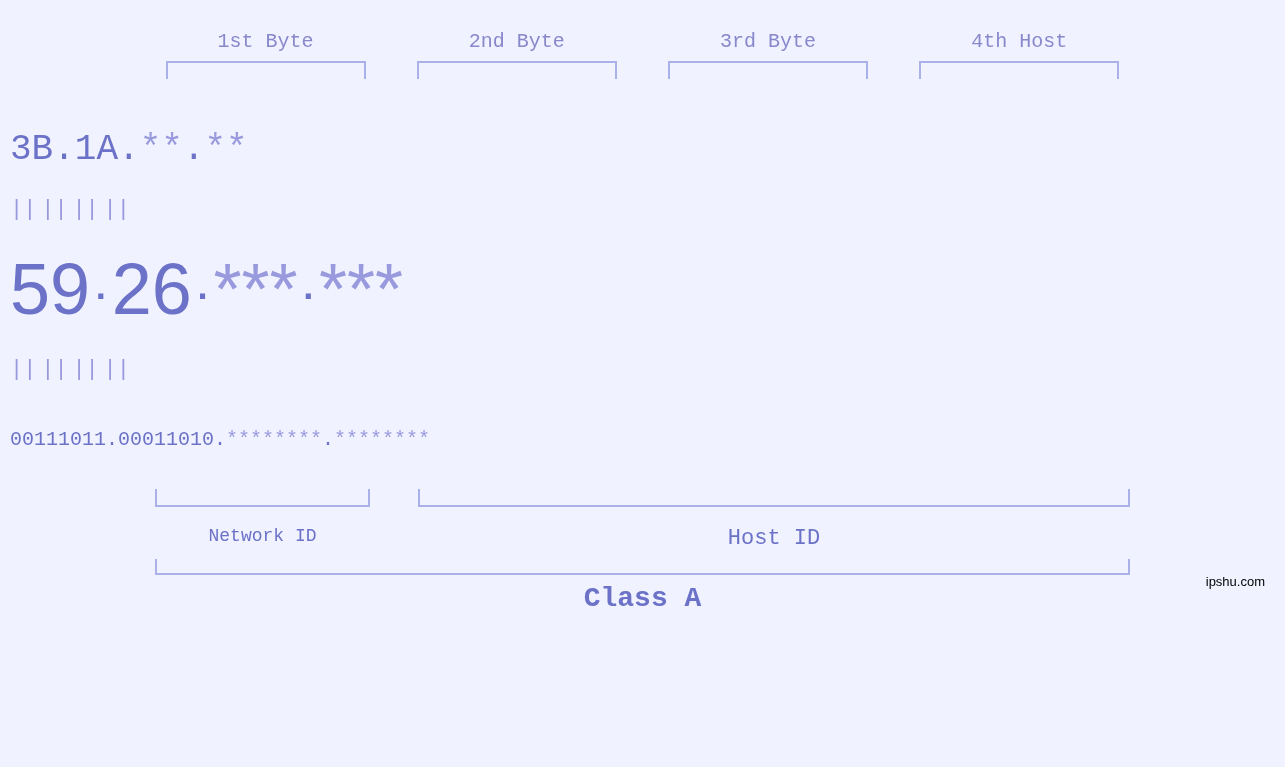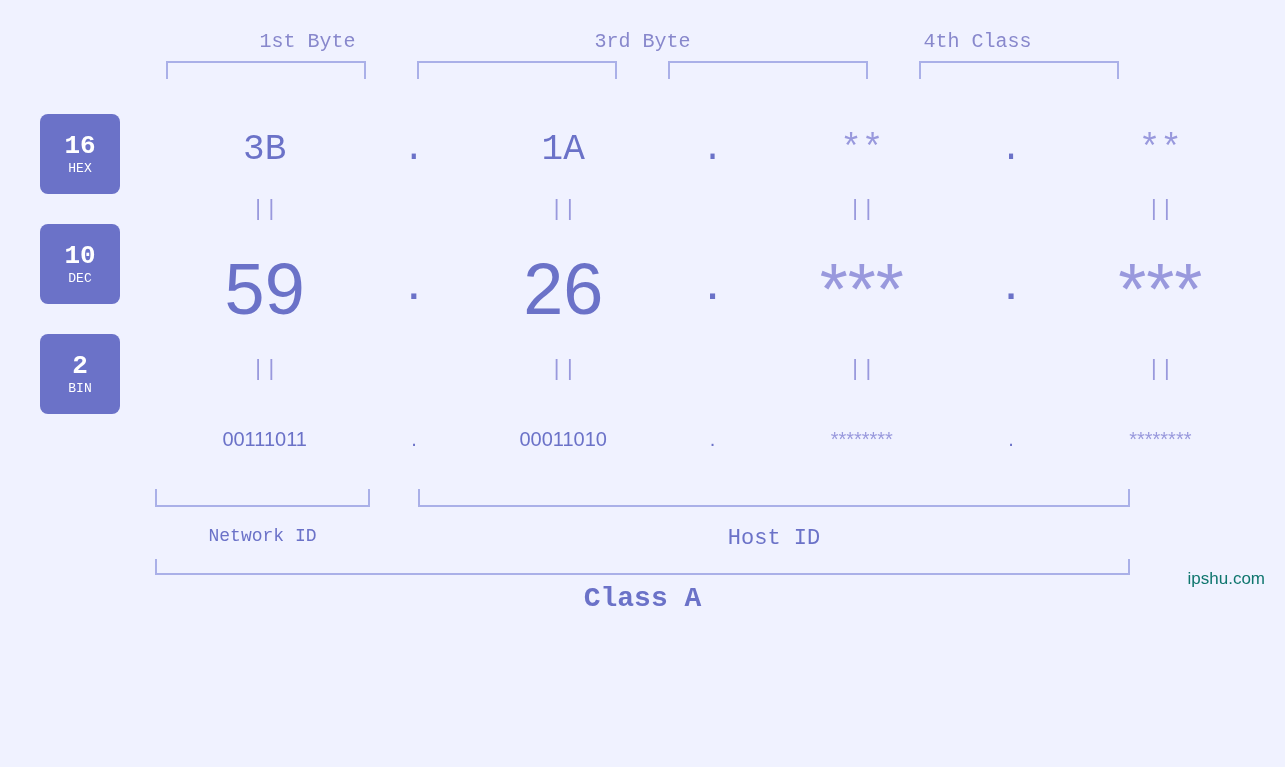--- a/index.html
+++ b/index.html
@@ -166,21 +166,21 @@
     }
 
     .dec-dot {
       font-size: 36px;
       font-weight: bold;
       color: #6b72c8;
     }
 
     .bin-val {
       font-size: 20px;
-      font-family: Liberation Sans, sans-serif;
+      font-family: Liberation Mono, monospace;
     }
 
     .hidden-val {
       color: #9999dd;
     }
 
     .class-row {
       display: flex;
       justify-content: center;
       margin-top: 8px;
@@ -192,22 +192,22 @@
       font-size: 28px;
       font-family: 'Courier New', Courier, monospace;
       text-align: center;
       font-weight: bold;
     }
 
     .watermark {
       position: absolute;
       bottom: 10px;
       right: 20px;
-      color: #0f766e;
-      font-size: 17px;
+      color: #000000;
+      font-size: 13px;
       font-family: Arial, sans-serif;
     }
 
     
     .bottom-area {
       width: 100%;
       padding: 0 155px;
       position: relative;
     }
 
@@ -278,47 +278,34 @@
     }
 
   </style>
 </head>
 <body>
 
 <div class="container">
 
   <div class="byte-headers">
     <div class="byte-header">1st Byte</div>
+    <div class="byte-header">2nd Byte</div>
     <div class="byte-header">3rd Byte</div>
-    <div class="byte-header">4th Class</div>
+    <div class="byte-header">4th Host</div>
   </div>
 
   <div class="brackets-row">
     <div class="bracket"></div>
     <div class="bracket"></div>
     <div class="bracket"></div>
     <div class="bracket"></div>
   </div>
 
   <div class="main-grid">
 
-    <div class="labels-col">
-      <div class="base-badge">
-        <span class="base-num">16</span>
-        <span class="base-label">HEX</span>
-      </div>
-      <div class="base-badge">
-        <span class="base-num">10</span>
-        <span class="base-label">DEC</span>
-      </div>
-      <div class="base-badge">
-        <span class="base-num">2</span>
-        <span class="base-label">BIN</span>
-      </div>
-    </div>
 
     <div class="data-col">
 
       <div class="base-row hex-row">
         <div class="cell hex-val">3B</div>
         <div class="dot-cell hex-val">.</div>
         <div class="cell hex-val">1A</div>
         <div class="dot-cell hex-val">.</div>
         <div class="cell hex-val hidden-val">**</div>
         <div class="dot-cell hex-val">.</div>

